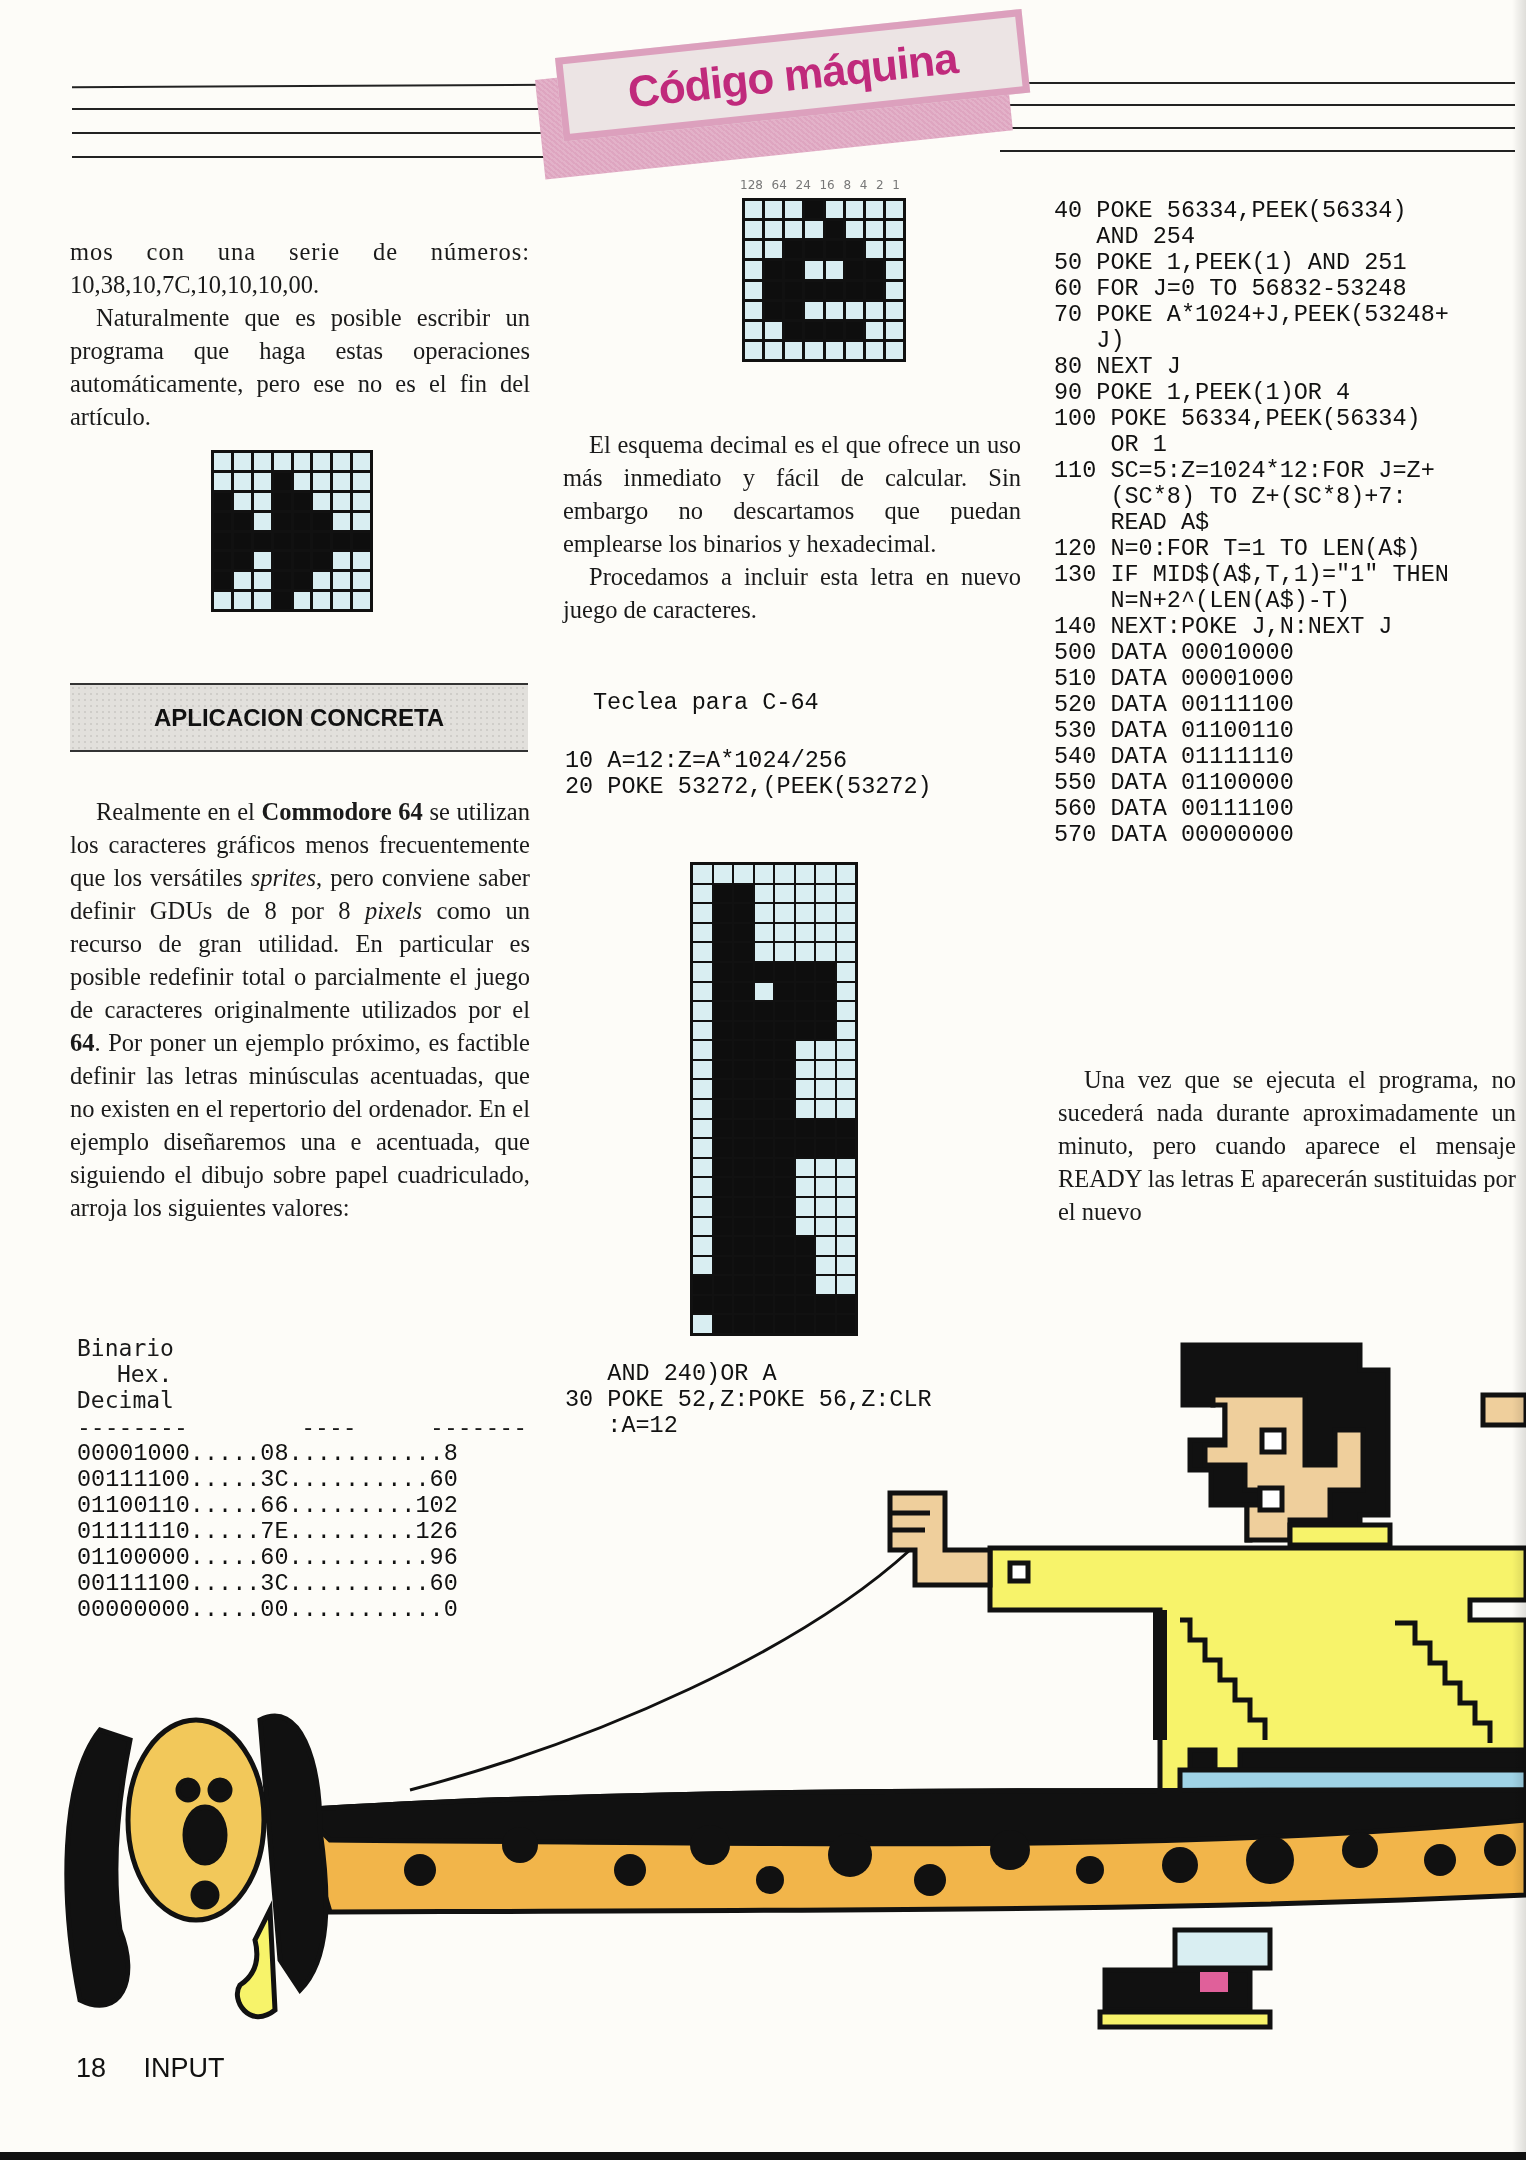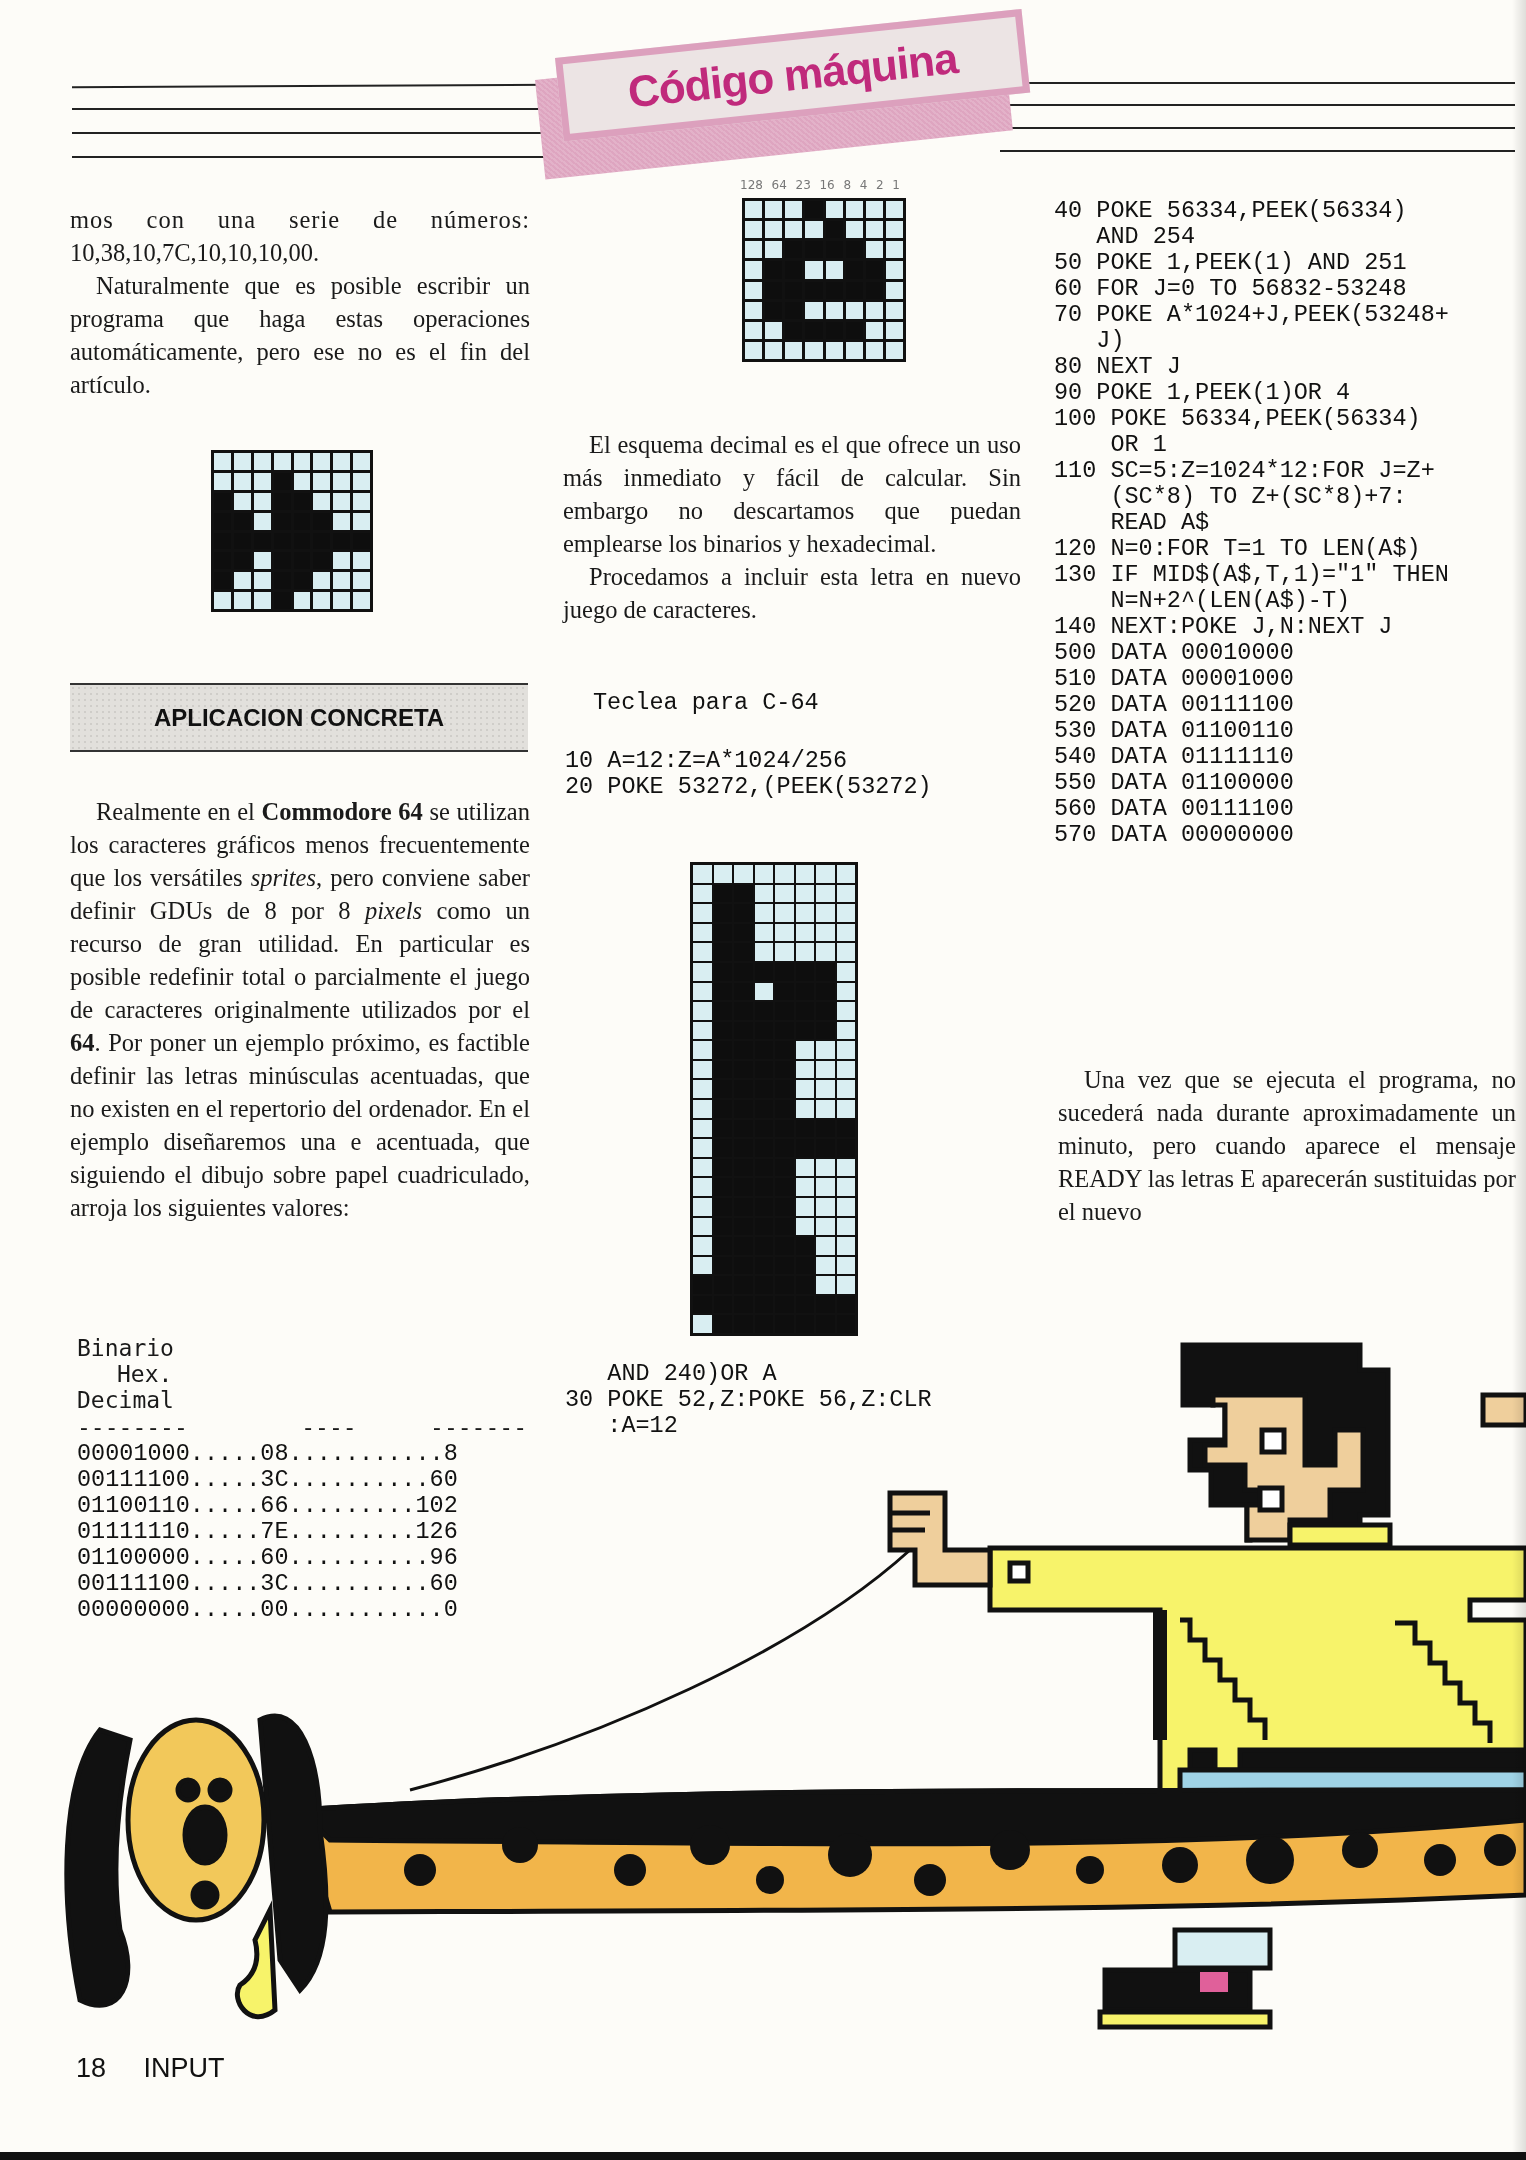--- a/index.html
+++ b/index.html
@@ -80,21 +80,21 @@
 <div class="rule" style="left:1000px;top:104px;width:515px"></div>
 <div class="rule" style="left:1000px;top:127px;width:515px"></div>
 <div class="rule" style="left:1000px;top:150px;width:515px"></div>
 
 <div class="banner-back"></div>
 <div class="banner-front">
   <span class="banner-title">Código máquina</span>
 </div>
 
 <div class="abs serif-text" style="left:70px;top:203px;width:460px;">
-  <p style="text-align:justify;text-align-last:justify;letter-spacing:1px;">mos con una serie de números:</p>
+  <p style="text-align:justify;text-align-last:justify;letter-spacing:1px;margin-top:32px;">mos con una serie de números:</p>
   <p>10,38,10,7C,10,10,10,00.</p>
   <p class="indent">Naturalmente que es posible escribir un programa que haga estas operaciones automáticamente, pero ese no es el fin del artículo.</p>
 </div>
 
 <div class="grid" id="arrow-grid" style="left:211px;top:450px;width:156px;height:156px;grid-template-columns:repeat(8,1fr);grid-template-rows:repeat(8,1fr);">
     <div class="cell"></div>
     <div class="cell"></div>
     <div class="cell"></div>
     <div class="cell"></div>
     <div class="cell"></div>
@@ -185,21 +185,21 @@
       <div class="mono" style="font-size: 23.5px;">01111110.....7E.........126</div>
       <div class="mono" style="font-size: 23.5px;">01100000.....60..........96</div>
       <div class="mono" style="font-size: 23.5px;">00111100.....3C..........60</div>
       <div class="mono" style="font-size: 23.5px;">00000000.....00...........0</div>
     </div>
 </div>
 
 <div class="col-labels" id="col-labels">
     <span>128</span>
     <span>64</span>
-    <span>23</span>
+    <span>24</span>
     <span>16</span>
     <span>8</span>
     <span>4</span>
     <span>2</span>
     <span>1</span>
   </div>
 <div class="grid" id="e-grid" style="left:742px;top:198px;width:158px;height:158px;grid-template-columns:repeat(8,1fr);grid-template-rows:repeat(8,1fr);">
     <div class="cell"></div>
     <div class="cell"></div>
     <div class="cell"></div>

